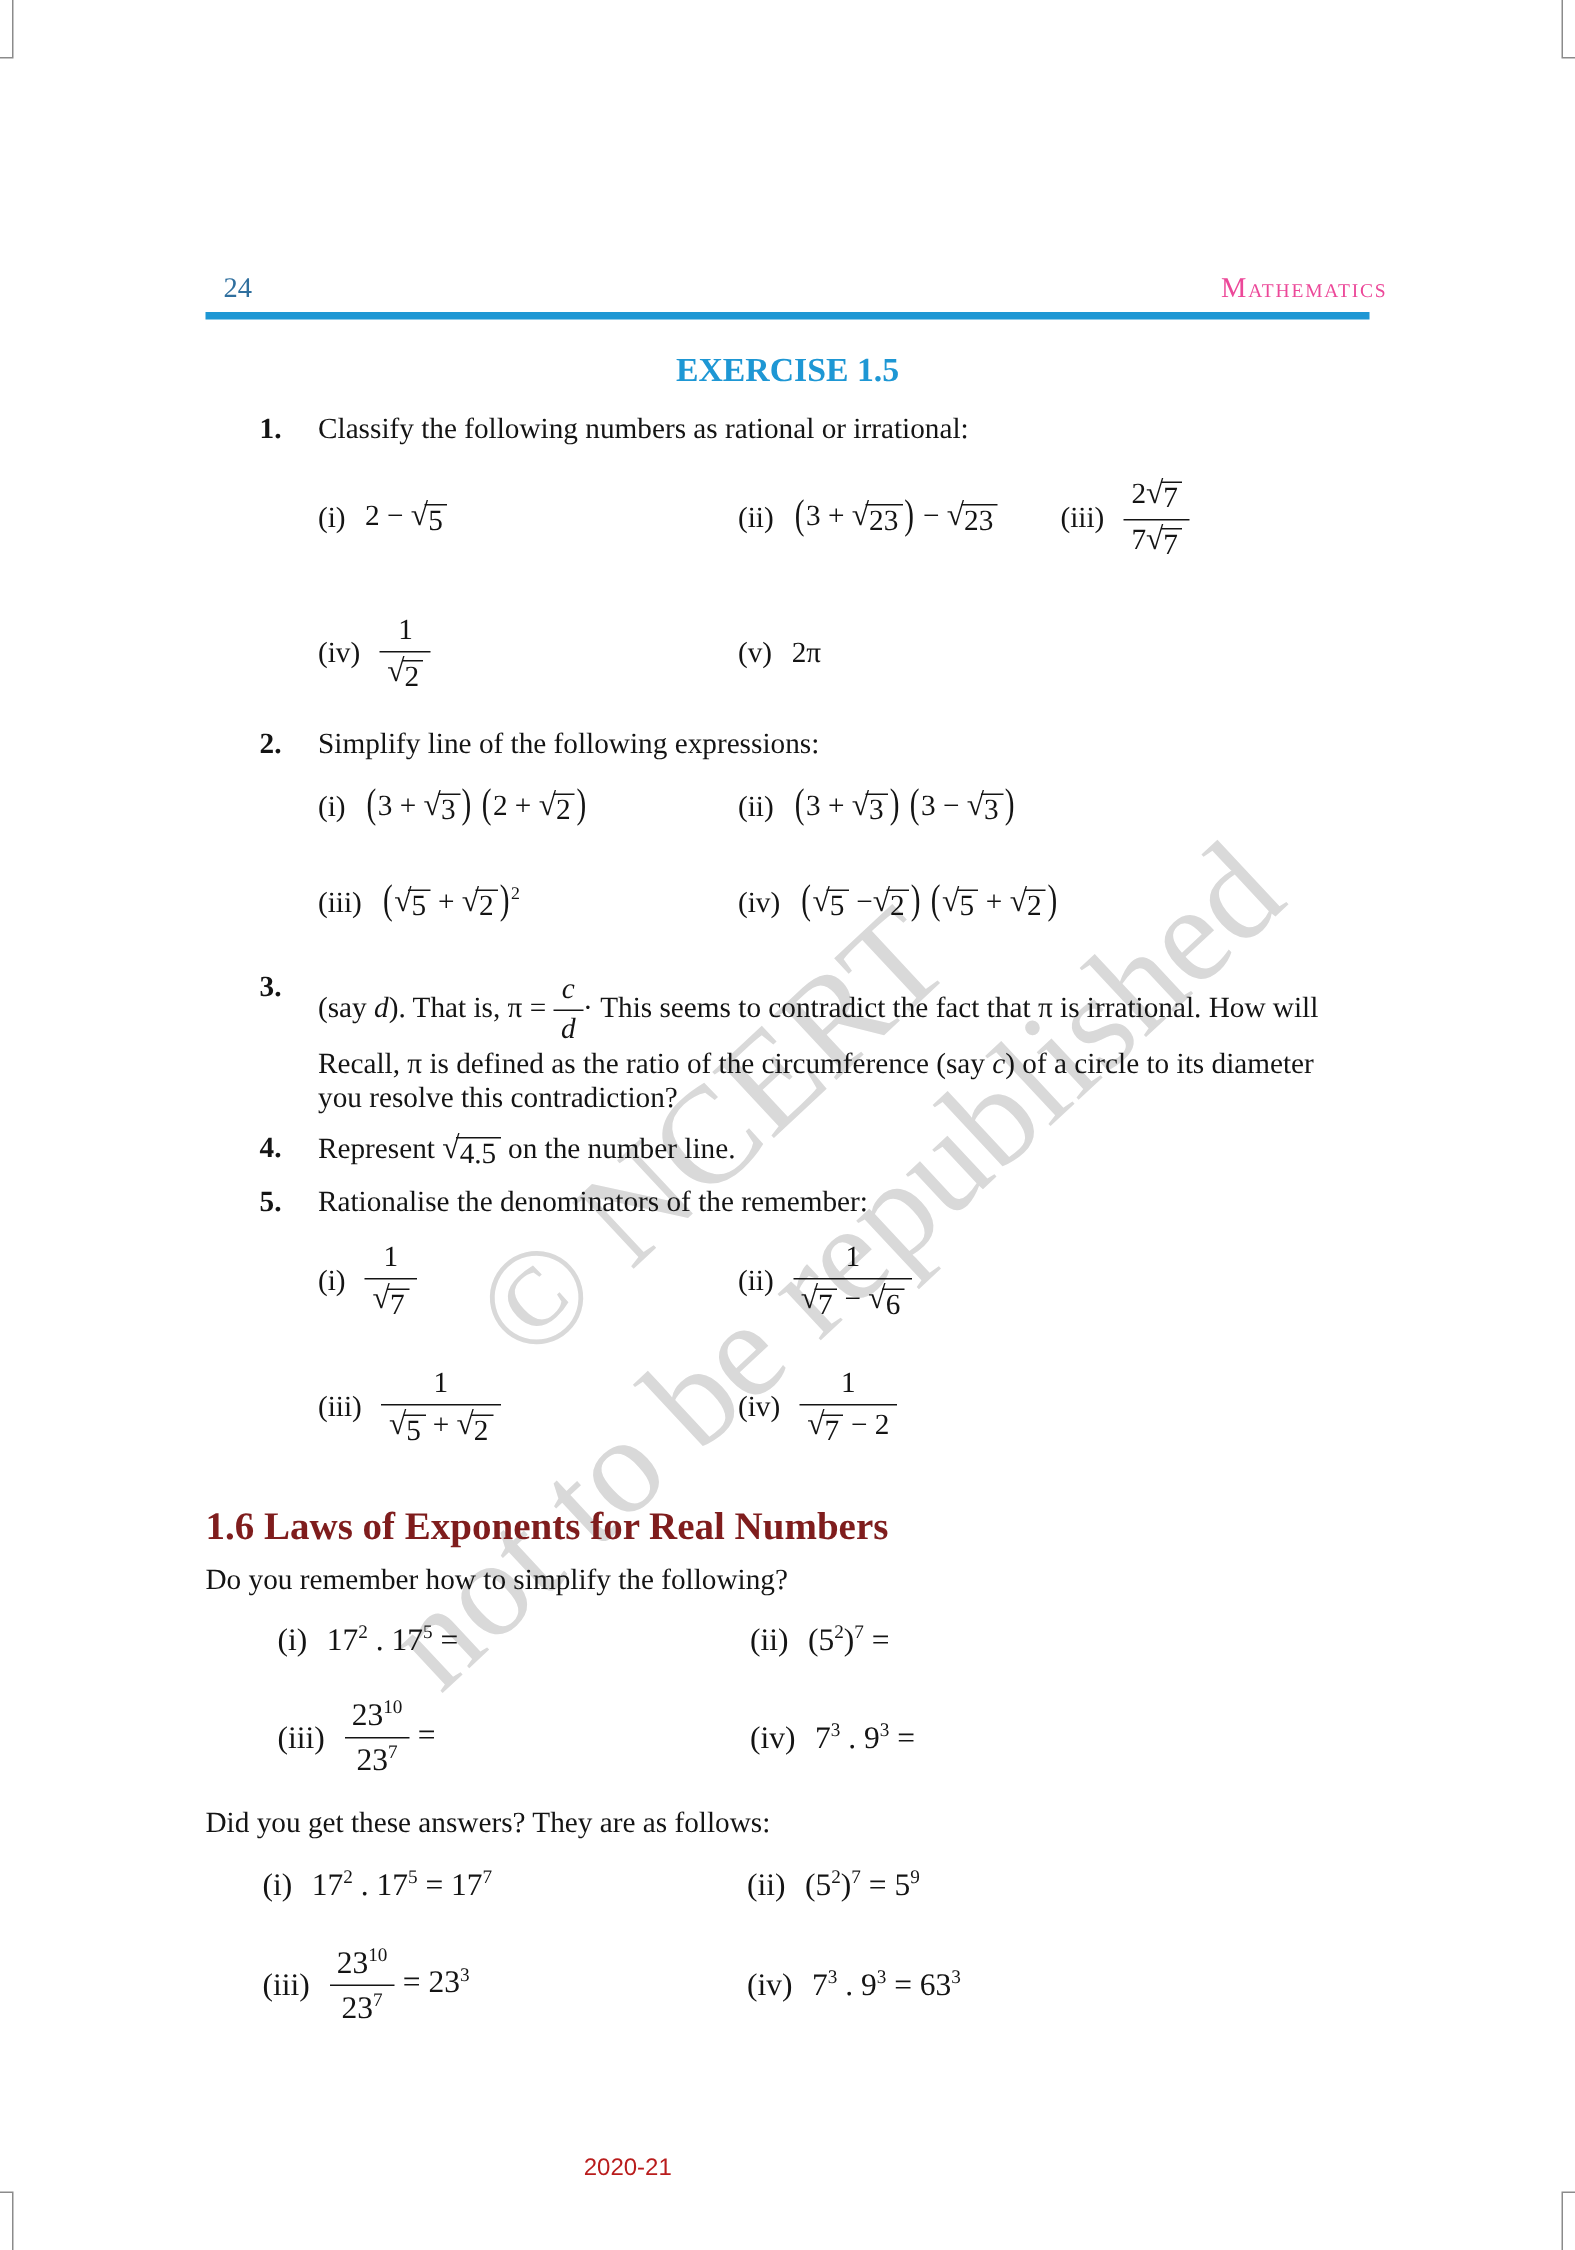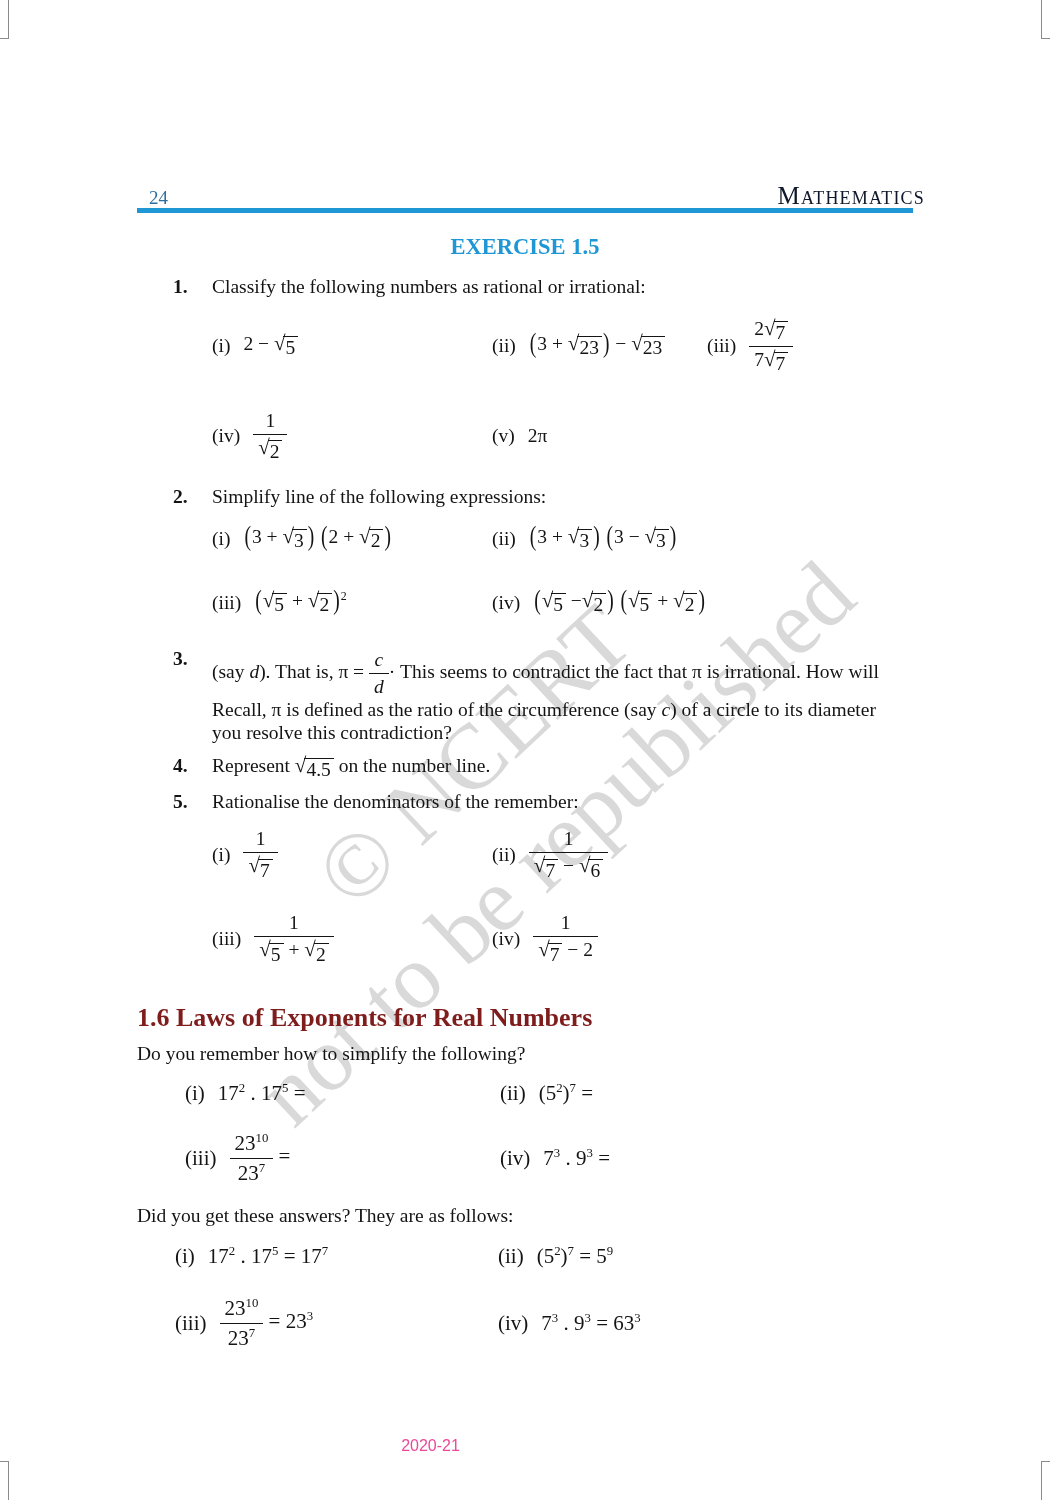--- a/index.html
+++ b/index.html
@@ -6,21 +6,21 @@
   body{
     width:1050px;height:1500px;position:relative;overflow:hidden;
     background:#ffffff;color:#141414;
     font-family:"Liberation Serif",serif;
   }
   
   .crop{position:absolute;background:#8b8b8b;}
   
   .header-row{position:absolute;left:149px;top:182px;width:776px;display:flex;justify-content:space-between;align-items:baseline;z-index:2;}
   .pagenum{font-size:19px;color:#2f6f9e;}
-  .subject{font-size:25px;color:#0f172a;font-variant:small-caps;letter-spacing:1.2px;font-family:Liberation Serif, serif;}
+  .subject{font-size:19px;color:#ec4899;font-variant:small-caps;letter-spacing:1.2px;font-family:Liberation Serif, serif;}
   .rule{position:absolute;left:137px;top:208px;width:776px;height:5px;background:#1e97d4;z-index:2;}
   
   .wm{position:absolute;left:0;top:0;width:1050px;height:1500px;overflow:hidden;z-index:0;}
   .wm-inner{
     position:absolute;left:515px;top:800px;
     transform:translate(-50%,-50%) rotate(-43deg);
     text-align:center;color:#d9d9d9;font-size:92px;line-height:1.3;
     white-space:nowrap;font-family:"Liberation Serif",serif;
   }
   
@@ -46,22 +46,22 @@
   .fnum{display:block;padding:0 5px 2px 5px;border-bottom:1.7px solid #141414;}
   .fden{display:block;padding:2px 5px 0 5px;}
   .msqrt{display:inline-flex;align-items:flex-start;}
   .rsign{font-size:1.08em;line-height:1;}
   .rbody{border-top:1.7px solid #141414;margin-left:-2px;margin-top:0.16em;padding:0 3px 0 2px;line-height:1.12;}
   .mgroup{white-space:nowrap;}
   .bp{display:inline-block;transform:scaleY(1.42);transform-origin:50% 52%;padding:0 1px;}
   .msup{font-size:61%;line-height:0;vertical-align:0.62em;}
   .mit{font-style:italic;}
   
-  .footer{position:absolute;left:12px;top:1437px;width:837px;text-align:center;
-    font-family:"Liberation Sans",sans-serif;font-size:16px;color:#ec4899;z-index:1;}
+  .footer{position:absolute;left:0;top:1437px;width:837px;text-align:center;
+    font-family:"Liberation Sans",sans-serif;font-size:16px;color:#b91c1c;z-index:1;}
 </style>
 </head>
 <body>
 
 <div class="crop" style="left:8px;top:0;width:1px;height:38px;"></div>
 <div class="crop" style="left:0;top:38px;width:9px;height:1px;"></div>
 <div class="crop" style="left:1041px;top:0;width:1px;height:38px;"></div>
 <div class="crop" style="left:1041px;top:38px;width:9px;height:1px;"></div>
 <div class="crop" style="left:8px;top:1462px;width:1px;height:38px;"></div>
 <div class="crop" style="left:0;top:1461px;width:9px;height:1px;"></div>

